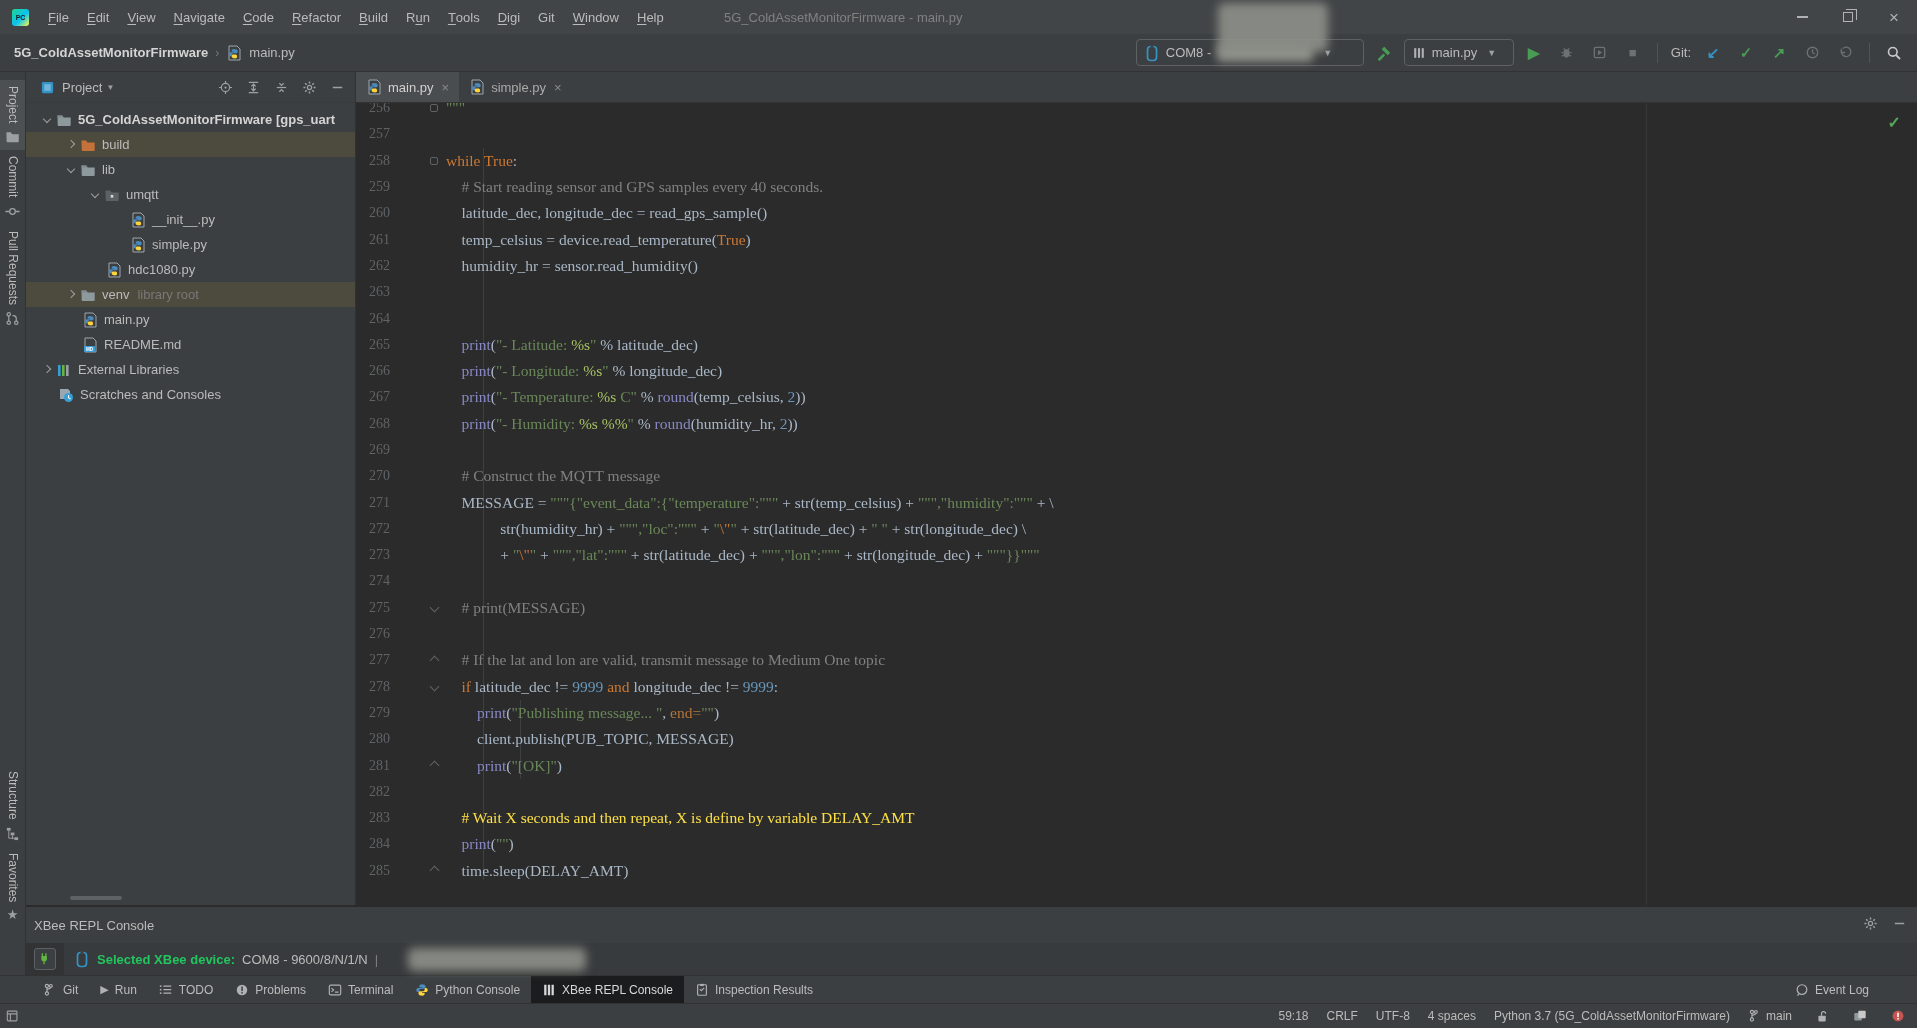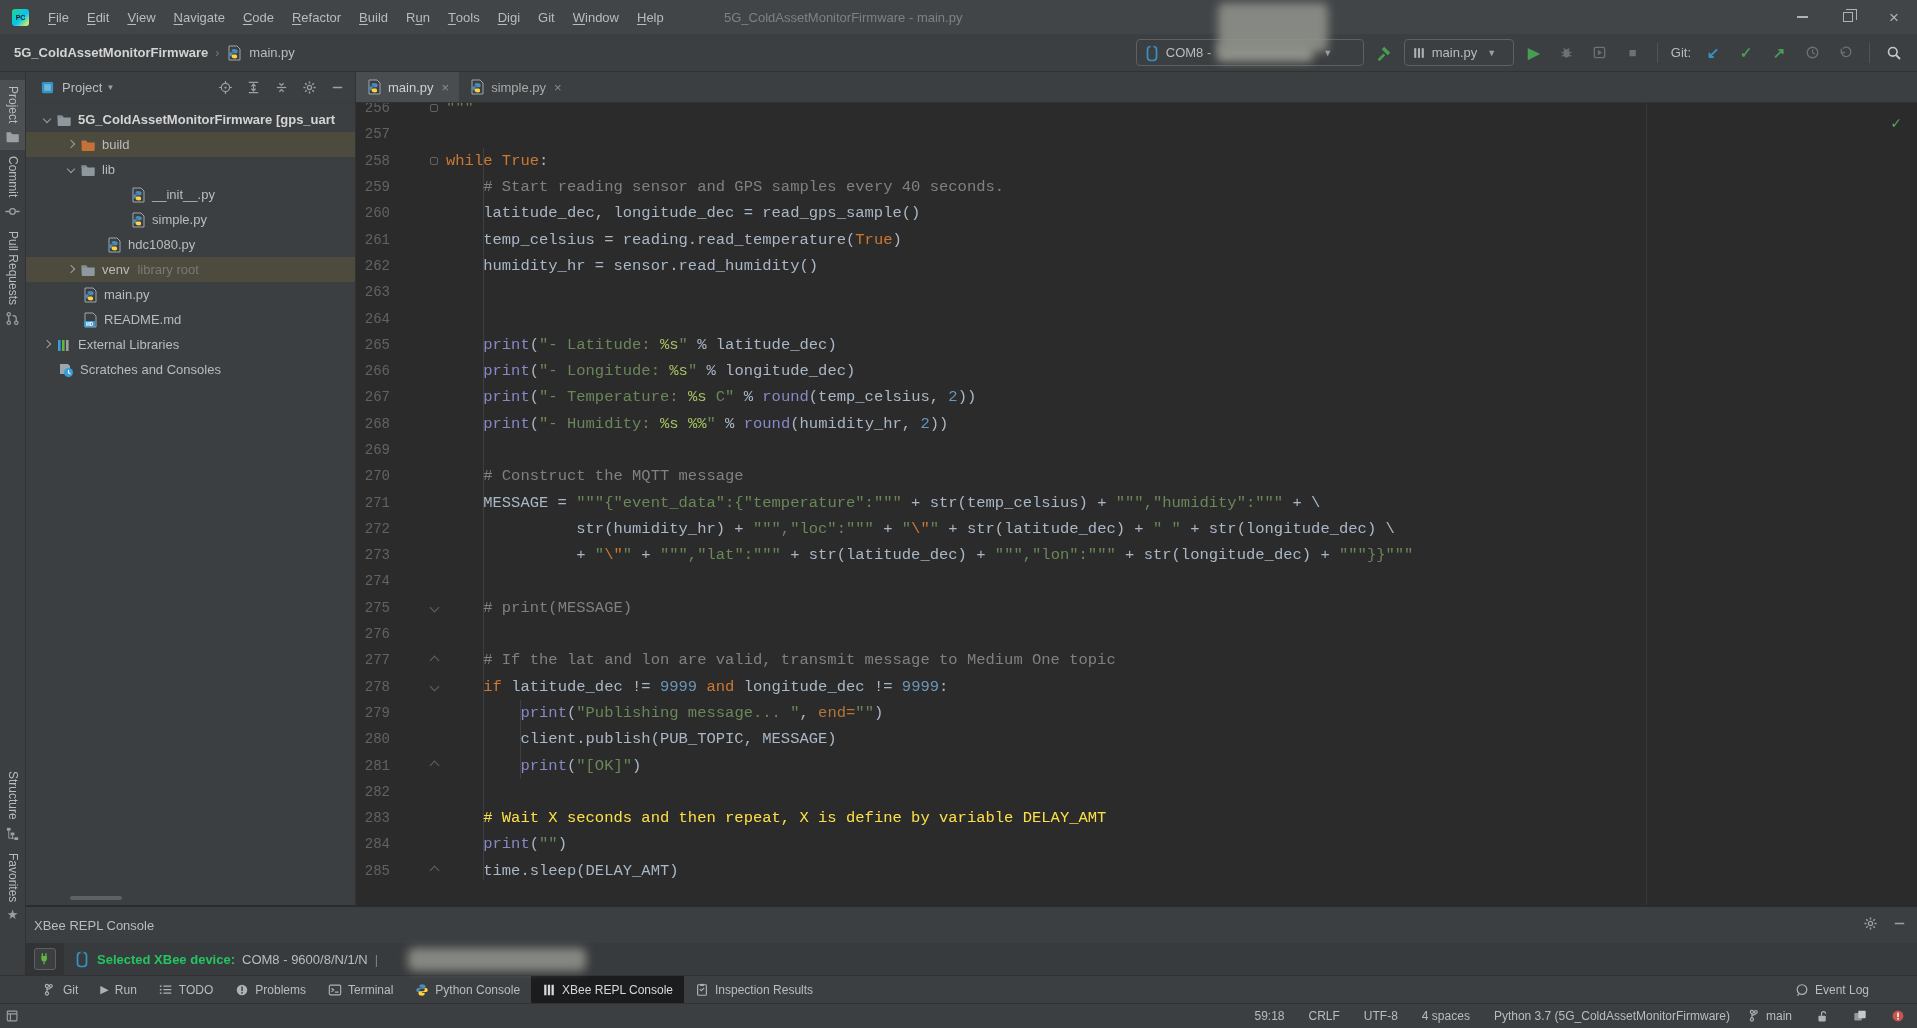--- a/index.html
+++ b/index.html
@@ -69,21 +69,21 @@
   .chev.right:before { transform:rotate(-45deg); }
   .chev.down:before { transform:rotate(45deg); }
   .pp-hscroll { position:absolute; left:44px; bottom:5px; width:52px; height:4px; border-radius:2px; background:#5E6163; }
 
   
   .editor { flex:1; background:#2B2B2B; border-left:1px solid #323232; display:flex; flex-direction:column; min-width:0; position:relative; }
   .tabsbar { height:31px; background:#3C3F41; border-bottom:1px solid #323232; display:flex; flex:none; }
   .etab { display:flex; align-items:center; gap:6px; padding:0 10px; font-size:13px; color:#A9A9A9; }
   .etab.active { background:#4A4D4F; color:#D0D0D0; }
   .etab .close { color:#8C8C8C; font-size:13px; margin-left:2px; }
-  .codearea { flex:1; position:relative; overflow:hidden; font-family:Liberation Mono, monospace; font-size:15.5px; }
+  .codearea { flex:1; position:relative; overflow:hidden; font-family:Liberation Serif, serif; font-size:15.5px; }
   .lines { position:absolute; top:-8px; left:0; right:0; }
   .cl { height:26.3px; display:flex; align-items:center; white-space:pre; }
   .ln { width:34px; flex:none; text-align:right; color:#606366; font-size:14px; }
   .foldc { width:56px; flex:none; display:flex; justify-content:flex-end; padding-right:8px; align-items:center; }
   .f-sq { width:8px; height:8px; border:1px solid #606366; border-radius:2px; }
   .f-ar { width:7px; height:7px; border:1px solid #606366; }
   .f-ar.up { transform:rotate(45deg); border-right:none; border-bottom:none; }
   .f-ar.dn { transform:rotate(45deg); border-left:none; border-top:none; }
   .ct { flex:1; overflow:hidden; }
   .guide { position:absolute; width:1px; background:#3D4042; }
@@ -100,21 +100,21 @@
   .connect-btn { width:22px; height:22px; border:1px solid #5E6163; border-radius:3px; background:#3C3F41; display:flex; align-items:center; justify-content:center; }
   .cons-devtext { display:flex; align-items:center; gap:7px; margin-left:10px; font-size:13px; }
   .cons-devtext b { color:#22c55e; }
 
   
   .bottombar { height:28px; background:#3C3F41; border-top:1px solid #323232; display:flex; align-items:stretch; flex:none; padding-left:32px; font-size:12px; }
   .btab { display:flex; align-items:center; gap:6px; padding:0 11px; color:#BBBBBB; }
   .btab.active { background:#1A1C1D; color:#D8D8D8; }
   .eventlog { margin-left:auto; display:flex; align-items:center; gap:6px; padding-right:48px; color:#BBBBBB; }
   .statusbar { height:25px; background:#3C3F41; border-top:1px solid #323232; display:flex; align-items:center; flex:none; font-size:12px; color:#BBBBBB; padding:0 12px 0 6px; }
-  .sb-items { margin-left:auto; display:flex; align-items:flex-start; gap:24px; }
+  .sb-items { margin-left:auto; display:flex; align-items:flex-start; gap:18px; }
   .sb-branch { display:flex; align-items:center; gap:4px; }
   .sb-icons { display:flex; align-items:center; gap:24px; margin-left:18px; }
 
   .ic { display:inline-flex; align-items:center; justify-content:center; line-height:0; }
   .redact { position:absolute; border-radius:6px; background:rgba(142,144,137,0.9); filter:blur(5px); z-index:50; }
   .r-top { left:1218px; top:3px; width:110px; height:49px; }
   .r-console { left:408px; top:948px; width:178px; height:23px; }
 </style>
 </head>
 <body>
@@ -379,20 +379,30 @@
               <div class="trow" style="padding-left:36px">
     <span class="chev down"></span>
                 <span class="ic">
                   <svg width="16" height="16" viewBox="0 0 16 16" xmlns="http://www.w3.org/2000/svg">
                     <path d="M1.5 3.5h4.6l1.6 2h7v7.5a1 1 0 0 1-1 1h-11a1 1 0 0 1-1-1z" fill="#8E999E"></path>
                     <path d="M1.5 3.5h4.6l1.6 2h-6.2z" fill="#7F8B91"></path>
                   </svg>
                 </span>
                 <span class="lbl">lib</span>
               </div>
+              <div class="trow" style="padding-left:60px">
+    <span class="chev down"></span>
+                <span class="ic">
+                  <svg width="16" height="16" viewBox="0 0 16 16" xmlns="http://www.w3.org/2000/svg">
+                    <path d="M1.5 3.5h4.6l1.6 2h7v7.5a1 1 0 0 1-1 1h-11a1 1 0 0 1-1-1z" fill="#5B6165"></path>
+                    <rect x="6.7" y="8" width="2.6" height="2.6" fill="#D8D8D8"></rect>
+                  </svg>
+                </span>
+                <span class="lbl">umqtt</span>
+              </div>
               <div class="trow" style="padding-left:104px">
     <span class="ic">
                   <svg width="16" height="16" viewBox="0 0 16 16" xmlns="http://www.w3.org/2000/svg">
                     <path d="M3 1h8l3 3v11H3z" fill="#3C3F41" stroke="#9AA7B0"></path>
                     <path d="M8 4c-1.6 0-2.4.7-2.4 1.8v1h2.5v.5H4.8c-1 0-1.8.7-1.8 2s.8 2 1.8 2h1v-1.4c0-1 .9-1.7 2-1.7h2.3c.9 0 1.5-.6 1.5-1.5V5.8C11.6 4.7 9.6 4 8 4z" fill="#4B8BBE"></path>
                     <path d="M8.2 13.5c1.6 0 2.4-.7 2.4-1.8v-1H8.1v-.5h3.3c1 0 1.8-.7 1.8-2" fill="none"></path>
                     <path d="M10.6 12.7v-1.3c0-1-.9-1.7-2-1.7H6.3c-.9 0-1.5.6-1.5 1.5v.9c0 1.1 2 1.8 3.6 1.8 1 0 2.2-.4 2.2-1.2z" fill="#FFD43B" transform="translate(1.3 .6) scale(.92)"></path>
                   </svg>
                 </span>
                 <span class="lbl">__init__.py</span>
@@ -524,21 +534,21 @@
     <span class="ln">259</span>
     <span class="foldc"></span>
     <span class="ct"><span style="color:#A9B7C6">    </span><span style="color:#808080"># Start reading sensor and GPS samples every 40 seconds.</span></span></div>
                 <div class="cl">
     <span class="ln">260</span>
     <span class="foldc"></span>
     <span class="ct"><span style="color:#A9B7C6">    latitude_dec, longitude_dec = read_gps_sample()</span></span></div>
                 <div class="cl">
     <span class="ln">261</span>
     <span class="foldc"></span>
-    <span class="ct"><span style="color:#A9B7C6">    temp_celsius = reading.read_temperature(</span><span style="color:#CC7832">True</span><span style="color:#A9B7C6">)</span></span></div>
+    <span class="ct"><span style="color:#A9B7C6">    temp_celsius = device.read_temperature(</span><span style="color:#CC7832">True</span><span style="color:#A9B7C6">)</span></span></div>
                 <div class="cl">
     <span class="ln">262</span>
     <span class="foldc"></span>
     <span class="ct"><span style="color:#A9B7C6">    humidity_hr = sensor.read_humidity()</span></span></div>
                 <div class="cl">
     <span class="ln">263</span>
     <span class="foldc"></span>
     <span class="ct"></span></div>
                 <div class="cl">
     <span class="ln">264</span>

